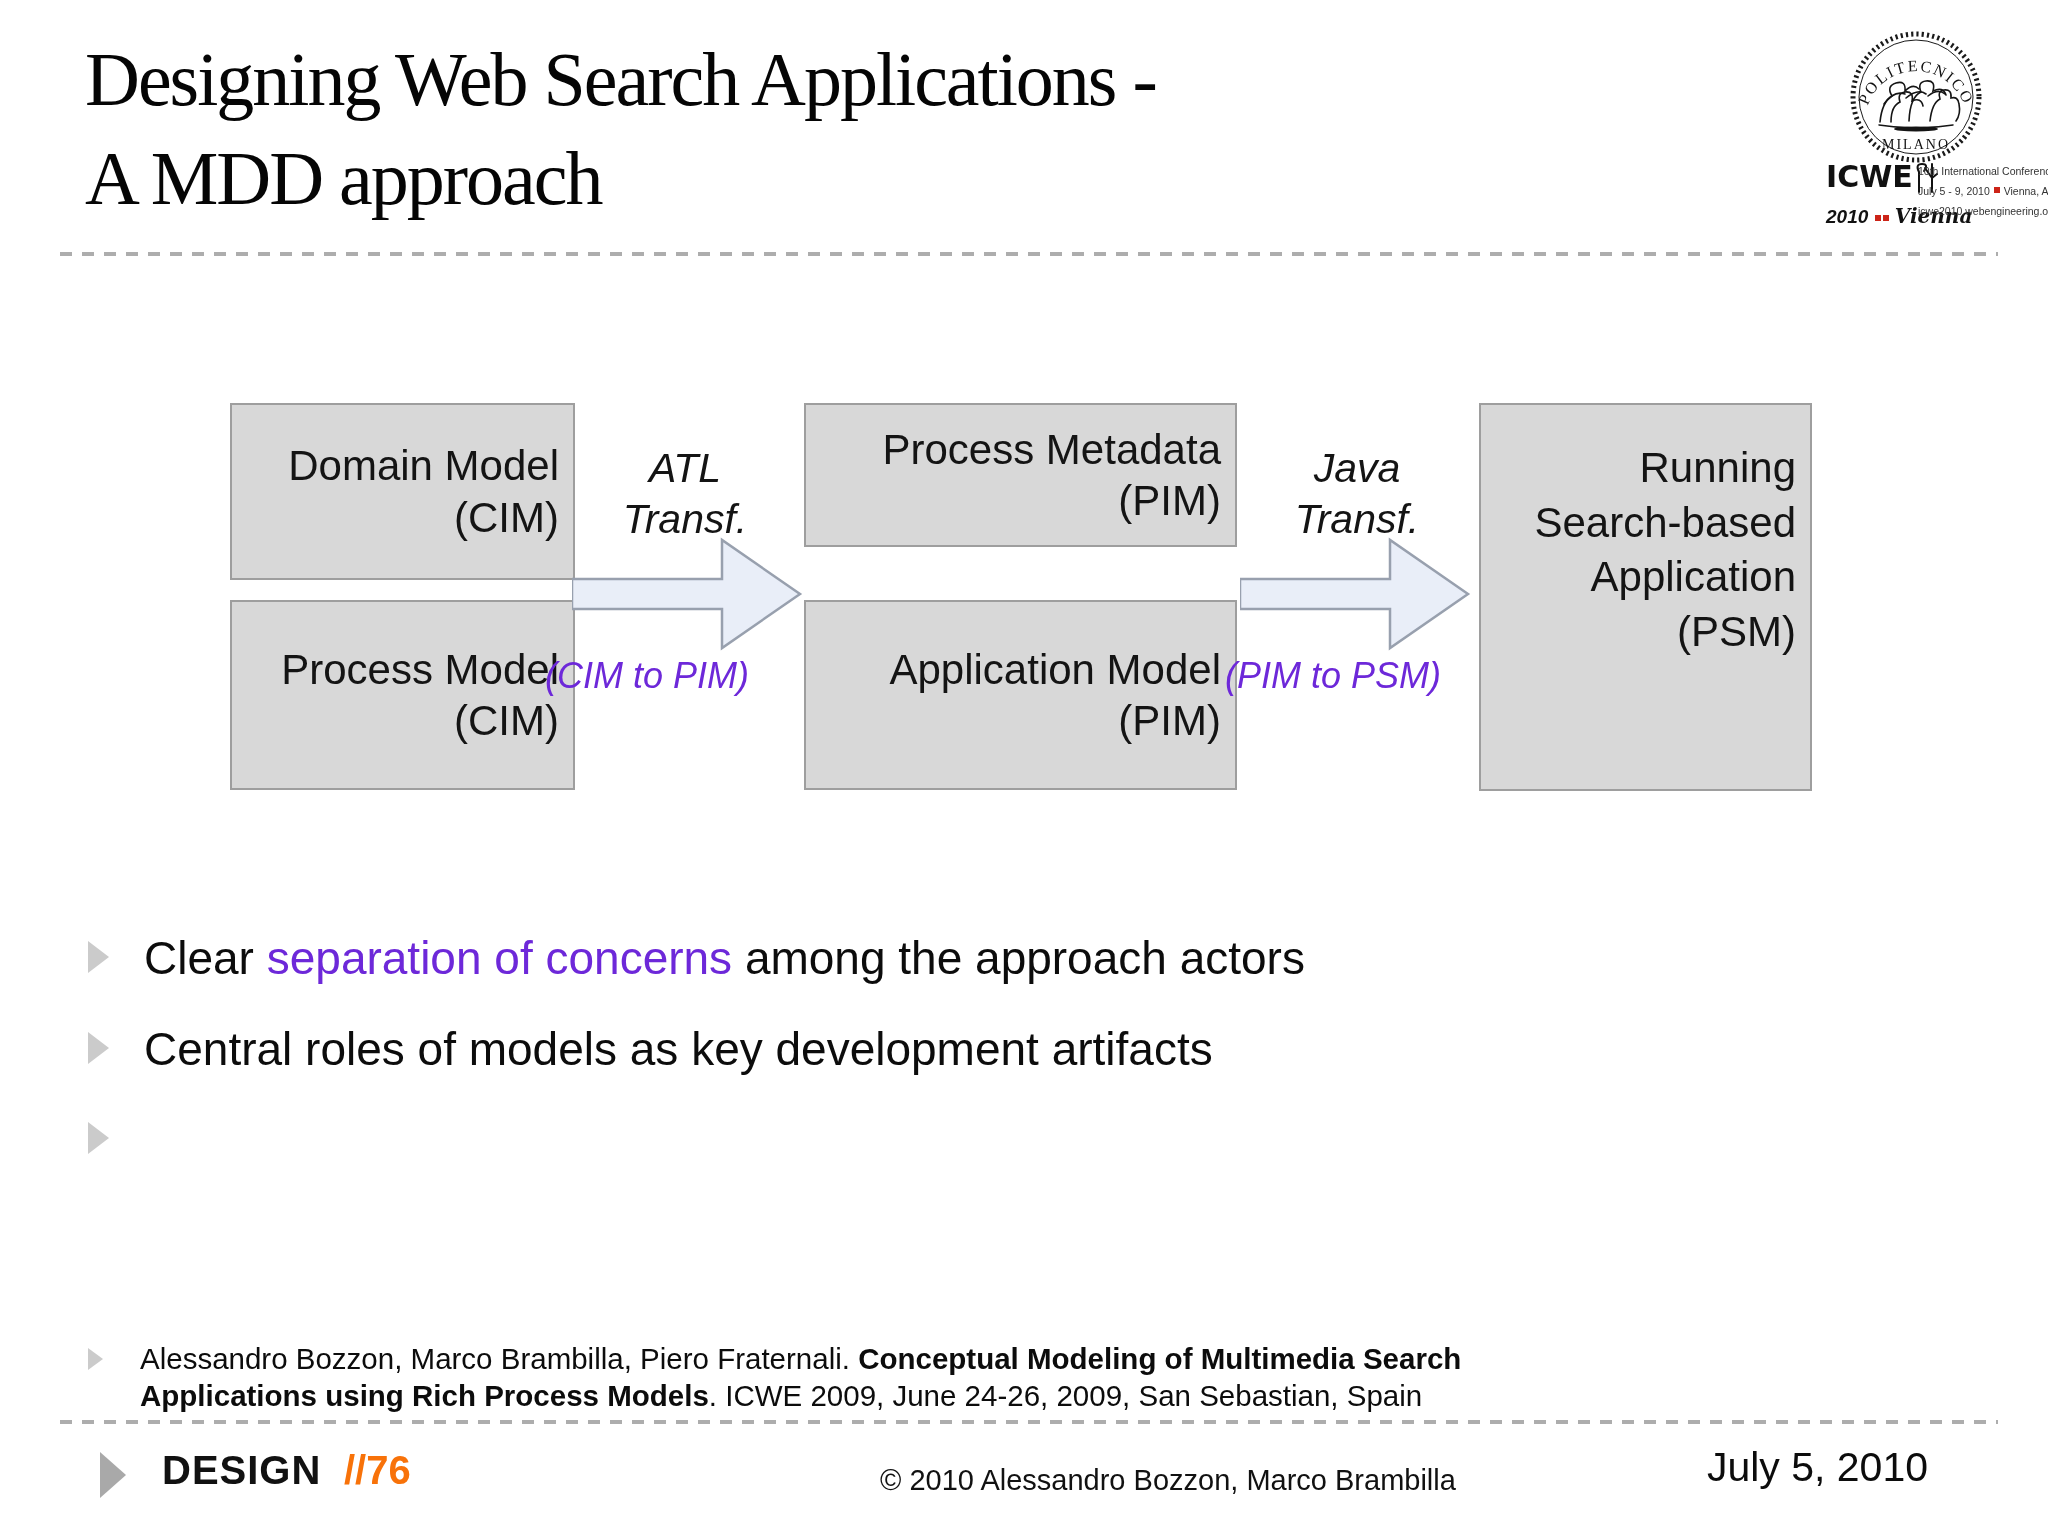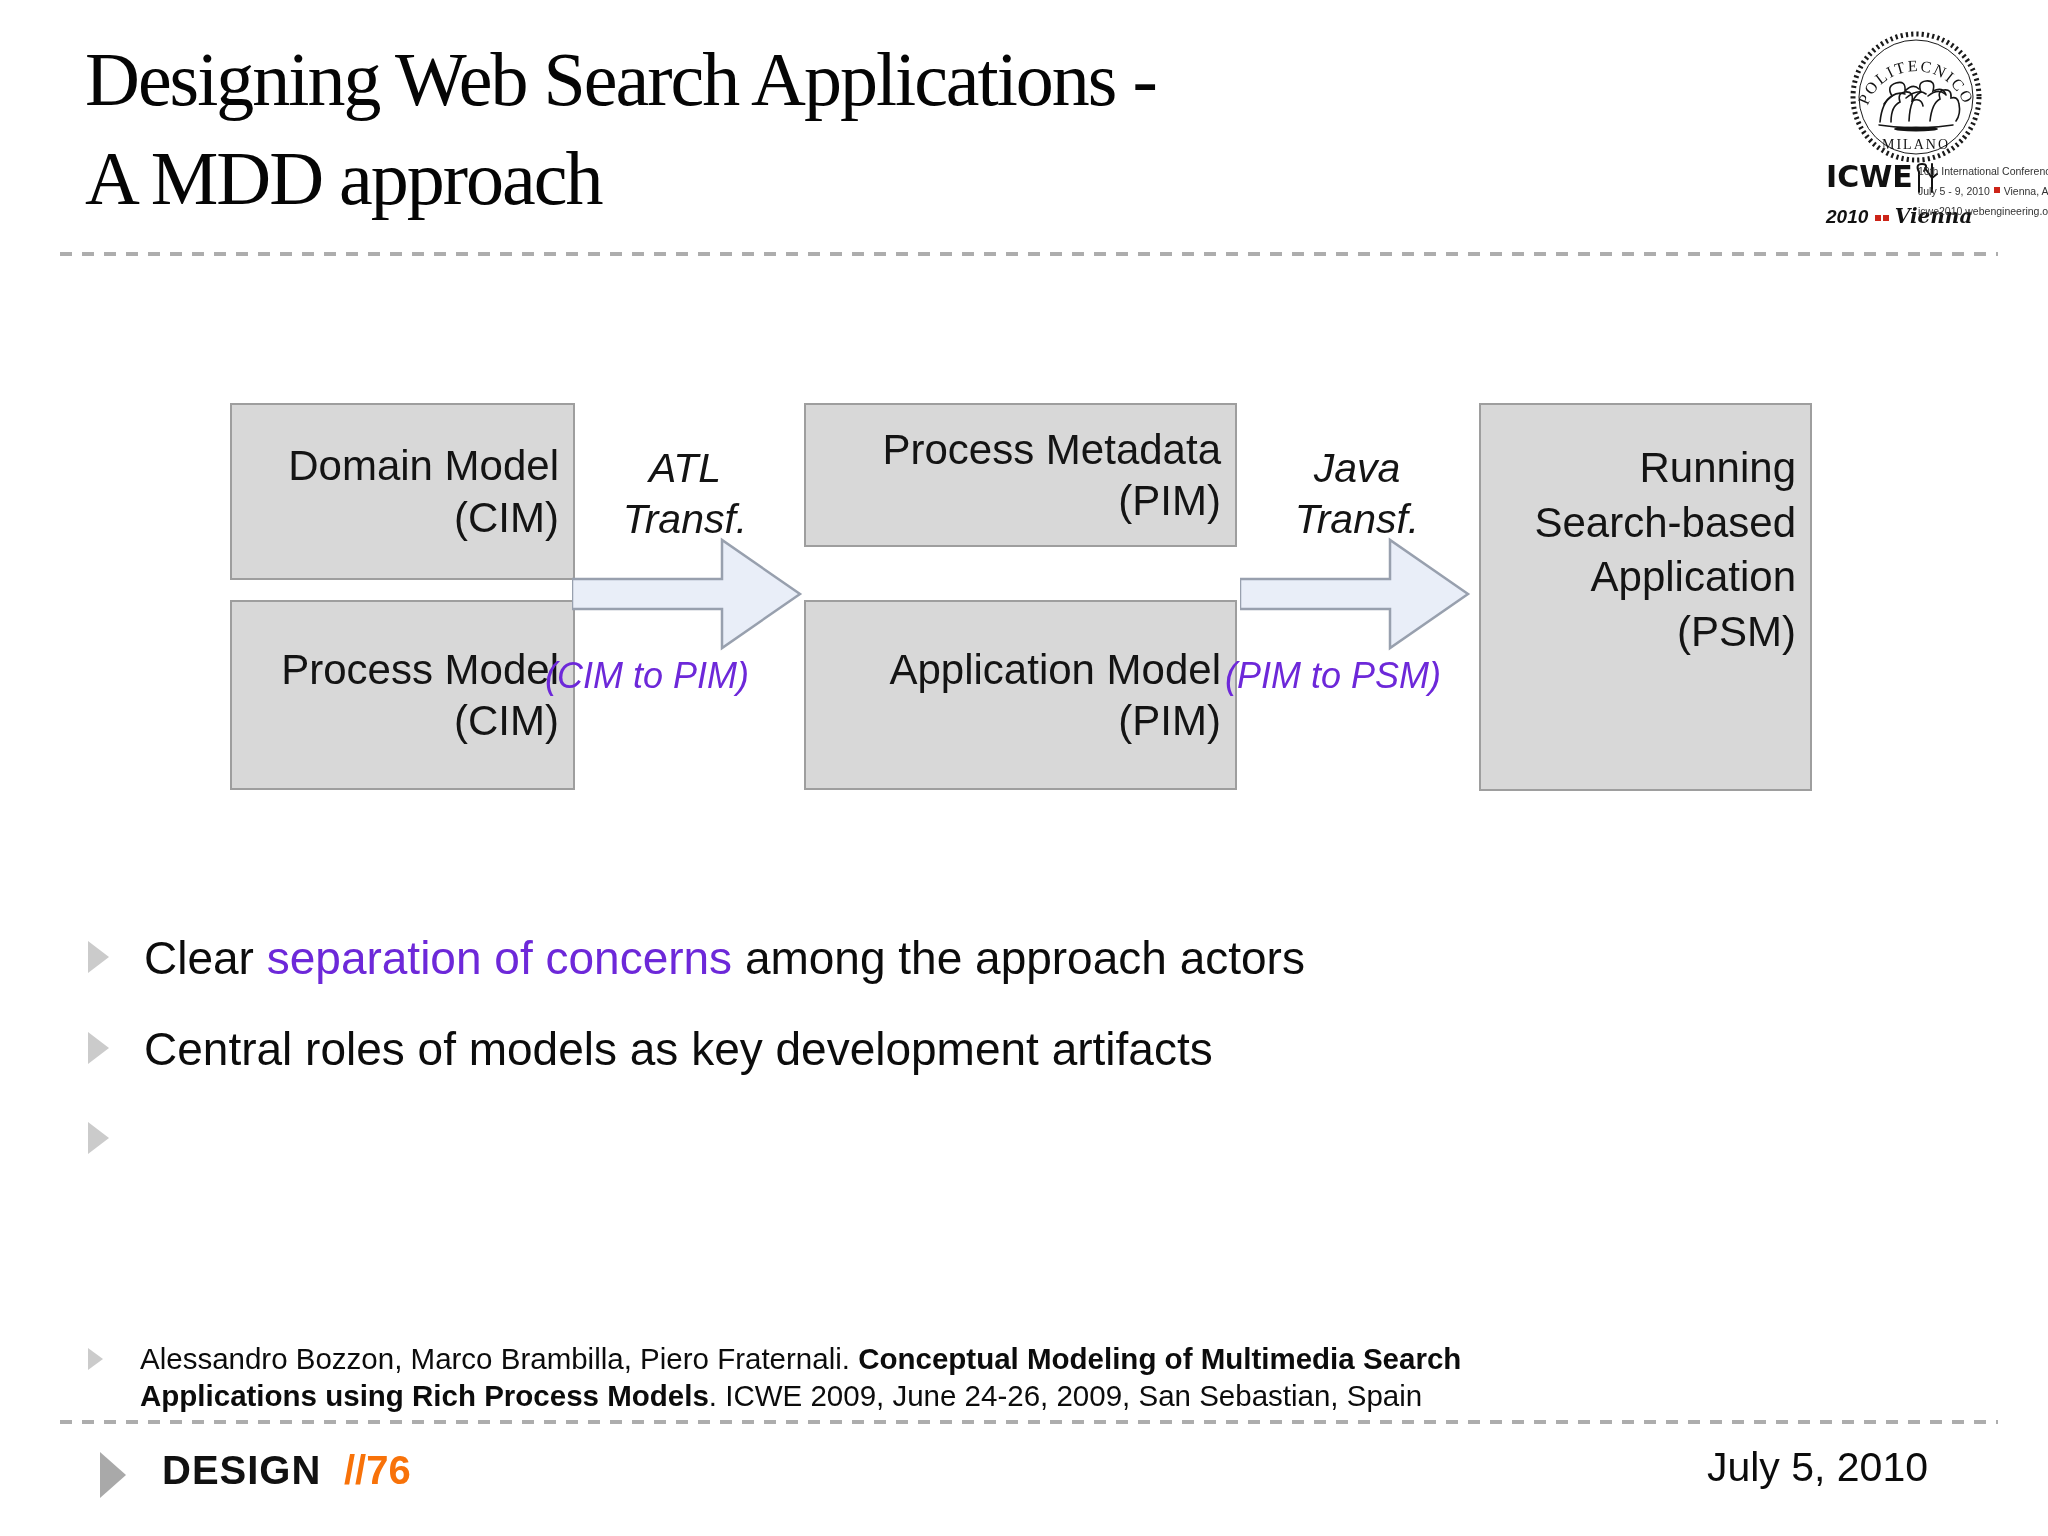--- a/index.html
+++ b/index.html
@@ -210,15 +210,16 @@
   <div class="reference">
     <span class="tri tri-ref"></span>
     <span>Alessandro Bozzon, Marco Brambilla, Piero Fraternali. </span><b>Conceptual Modeling of Multimedia Search Applications using Rich Process Models</b><span>. ICWE 2009, June 24-26, 2009, San Sebastian, Spain</span>
   </div>
 
   <div class="dash dash-bottom"></div>
 
   <span class="tri-footer"></span>
   <div class="footer-section">DESIGN</div>
   <div class="footer-page">//76</div>
+  <div class="footer-copy">© 2010 Alessandro Bozzon, Marco Brambilla</div>
   <div class="footer-date">July 5, 2010</div>
 
 </div>
 
 </body></html>

